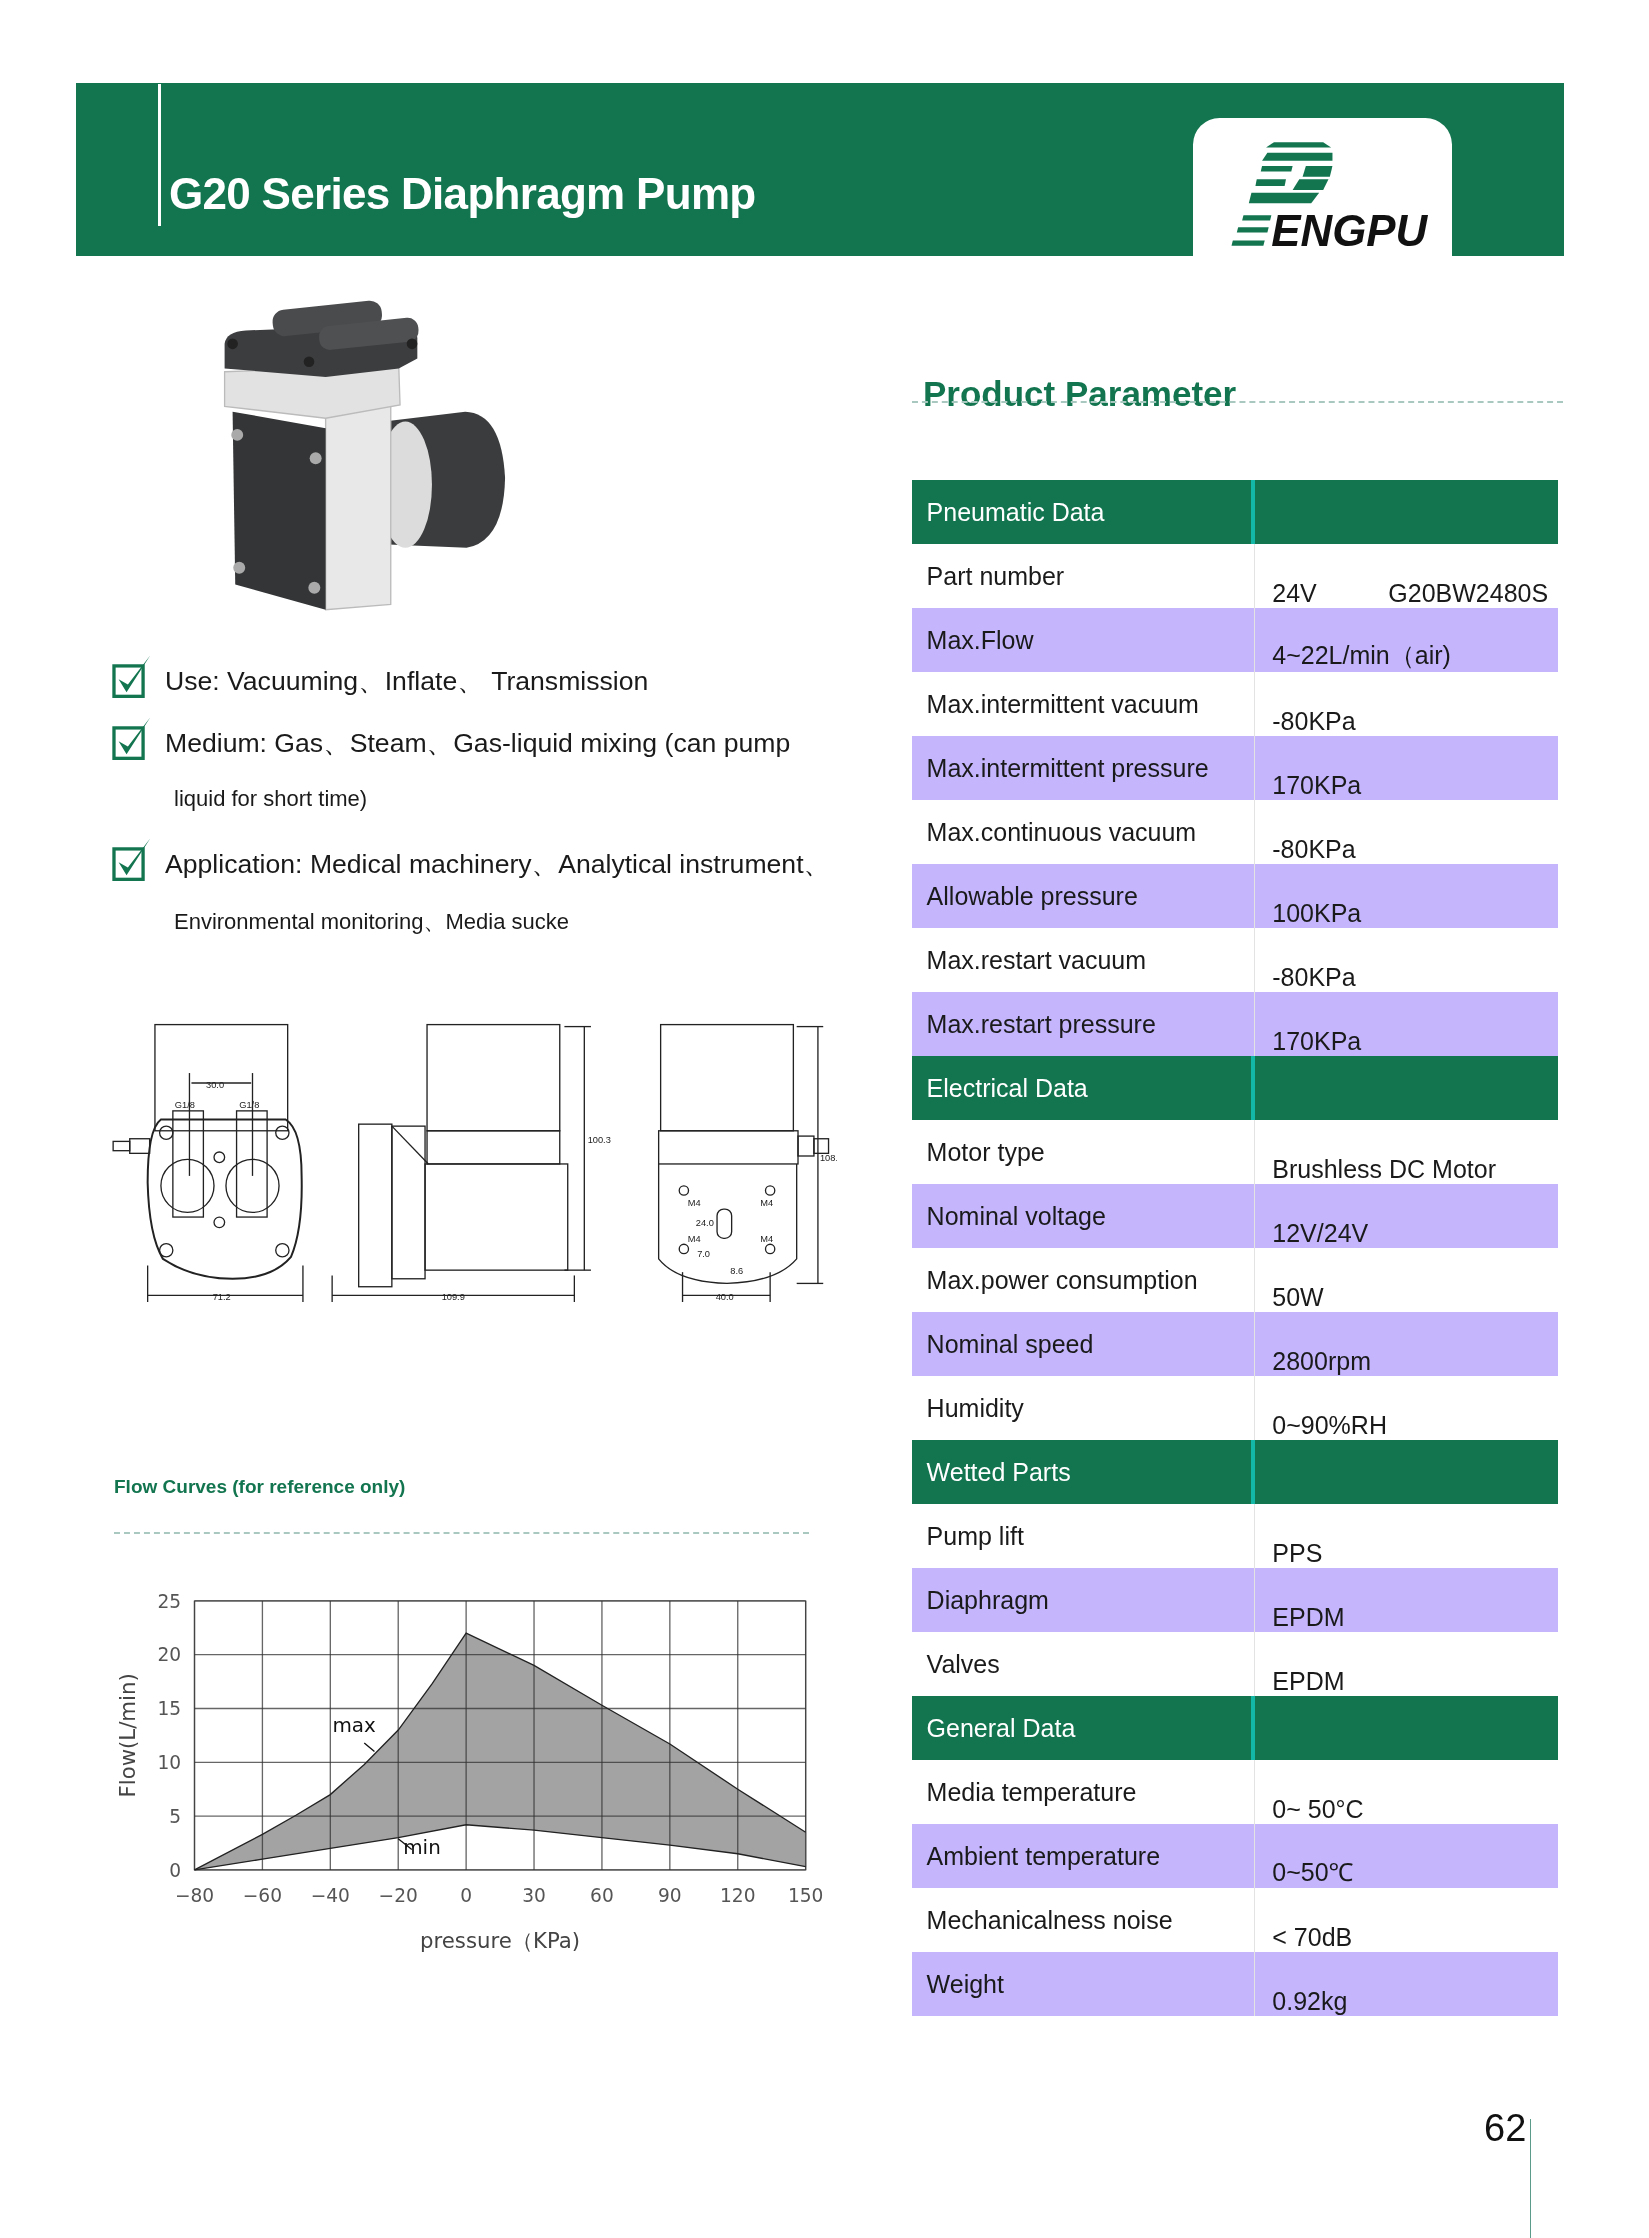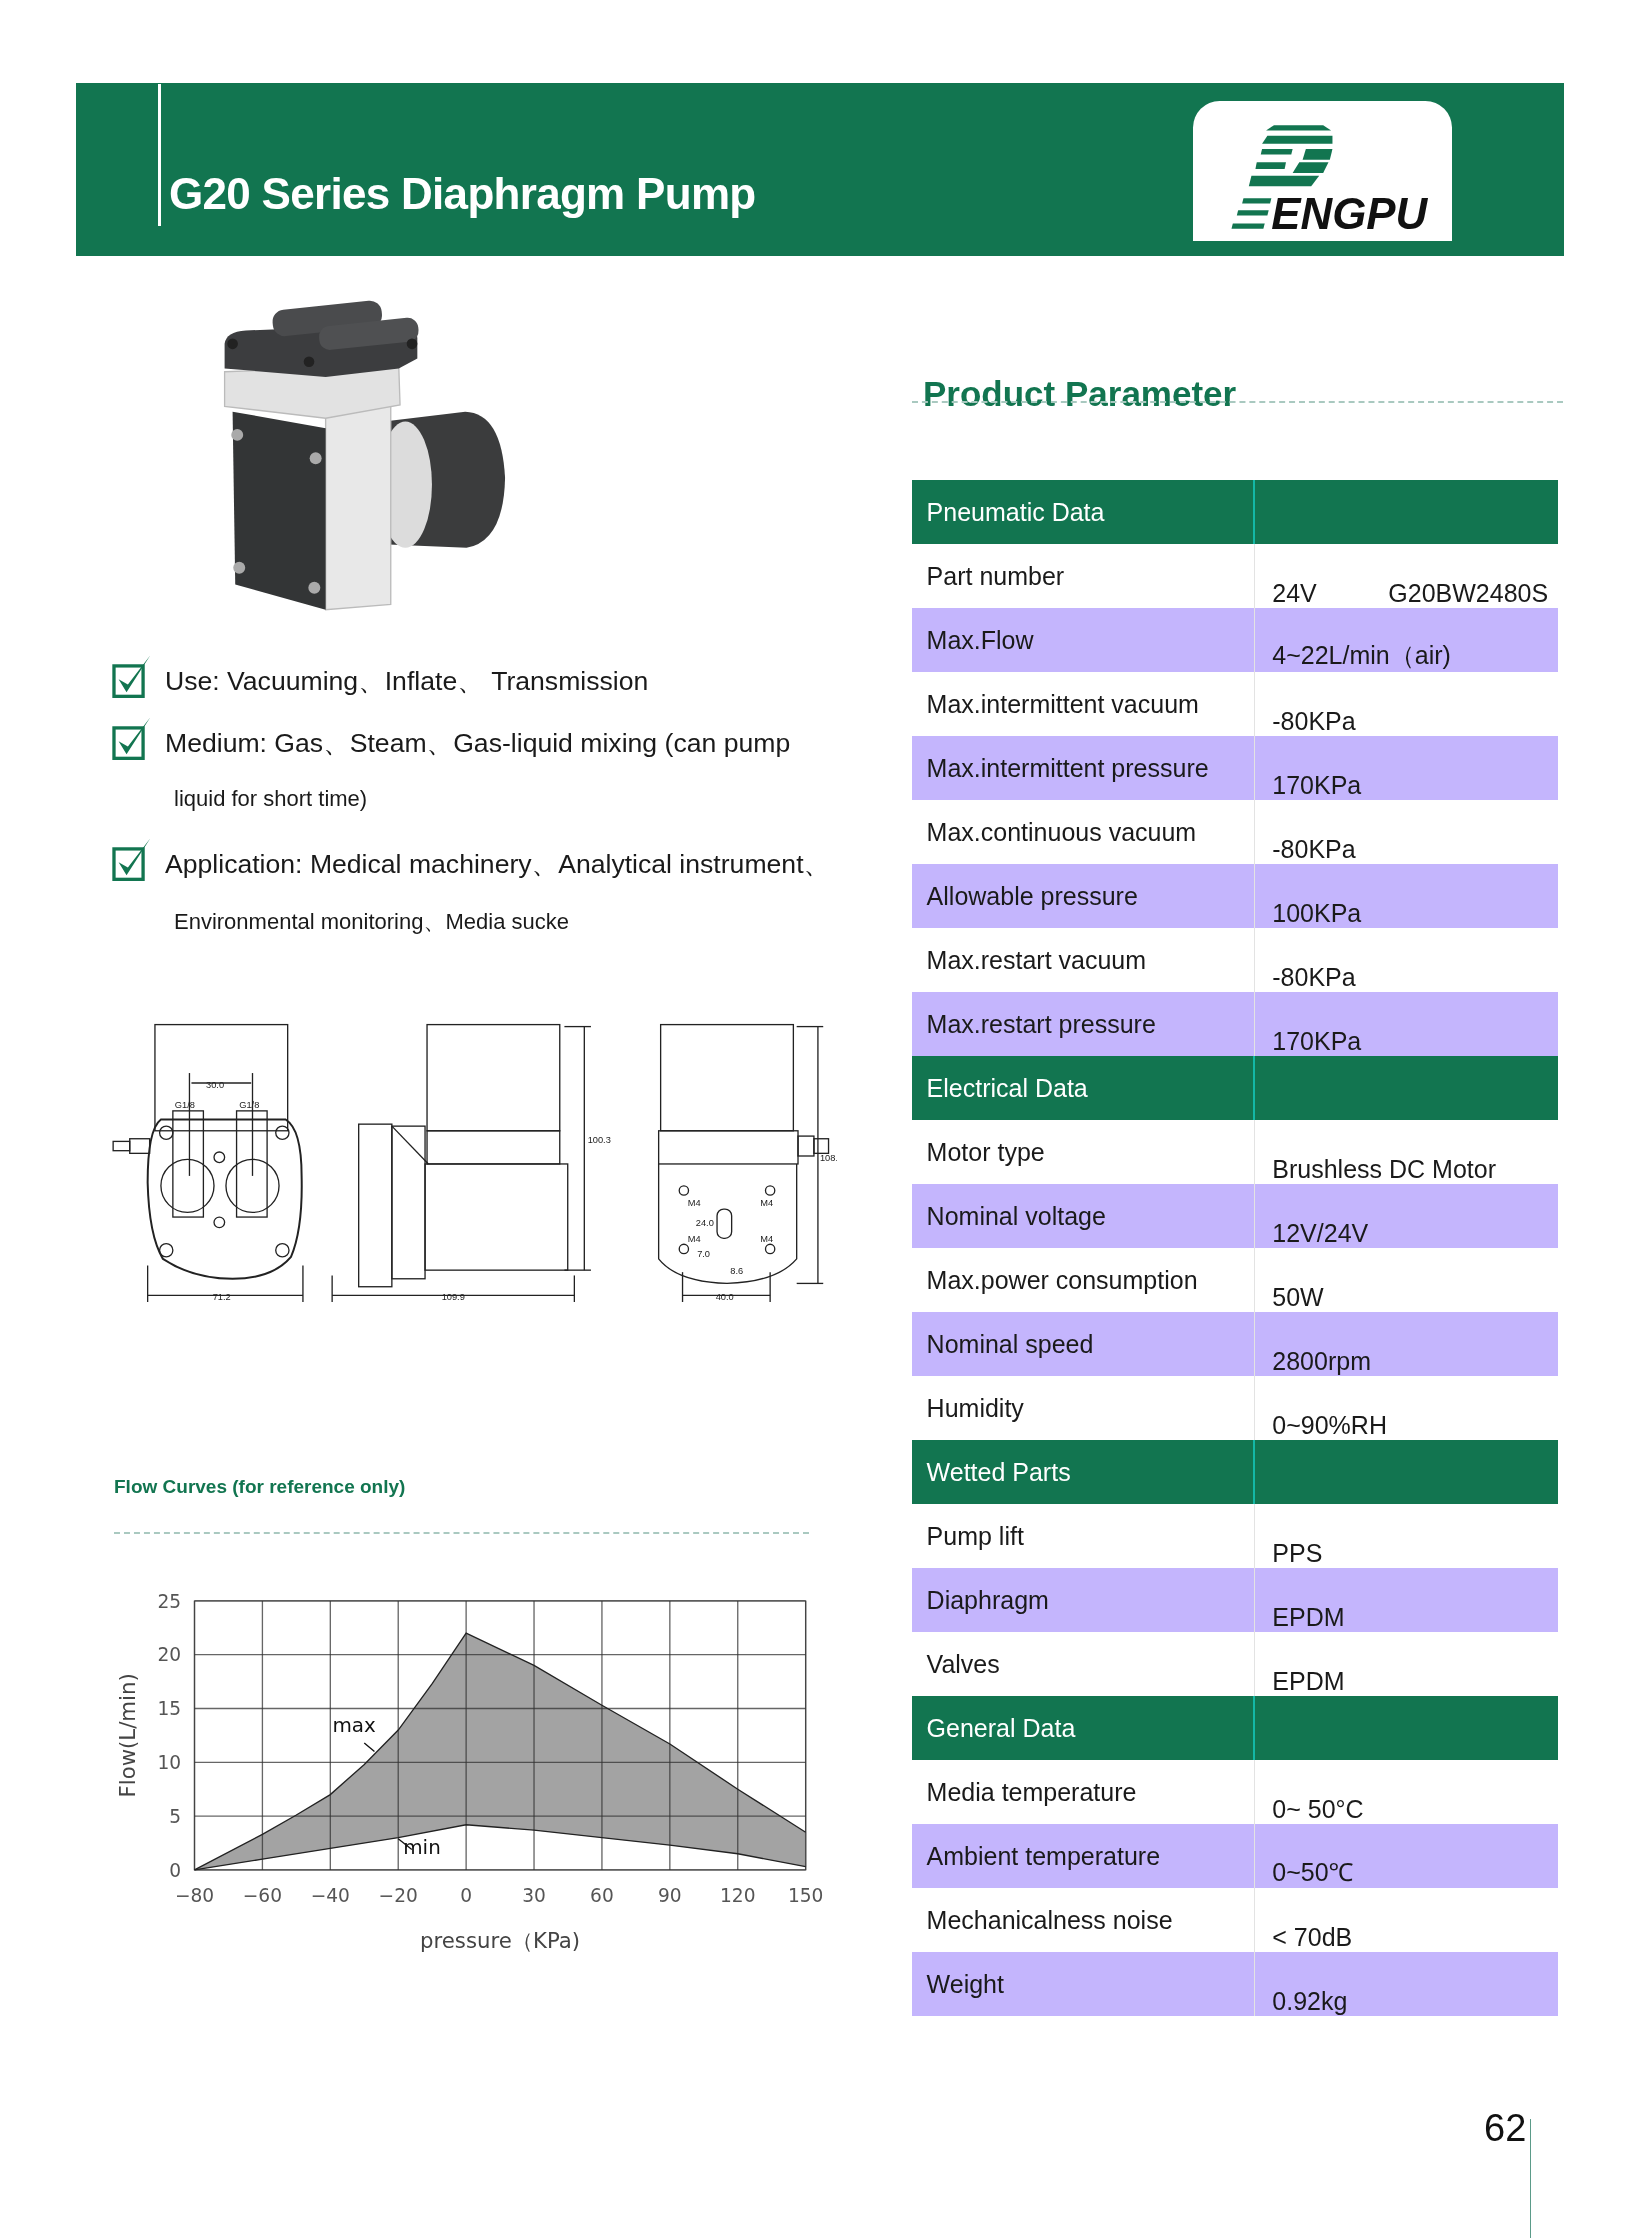--- a/index.html
+++ b/index.html
@@ -2,21 +2,21 @@
 <html style="font-size:10.6px"><head>
 <meta charset="utf-8">
 <style>
   html, body { margin:0; padding:0; background:#ffffff; }
   body { width:1650px; height:2239px; position:relative; overflow:hidden; font-family:"Liberation Sans", sans-serif; color:#1a1a1a; }
   .abs { position:absolute; }
   
   #header-bar { left:76px; top:83px; width:1488px; height:173px; background:#127550; }
   #header-divider { left:158px; top:84px; width:2.7px; height:142px; background:#ffffff; }
   #page-title { left:169px; top:169px; font-size:44px; font-weight:bold; color:#ffffff; letter-spacing:-0.7px; white-space:nowrap; }
-  #logo-box { left:1193px; top:101px; width:259px; height:140px; background:#ffffff; border-radius:26.6px 26.6px 0 0; }
+  #logo-box { left:1193px; top:118px; width:259px; height:140px; background:#ffffff; border-radius:26.6px 26.6px 0 0; }
   
   #product-image { left:206px; top:292px; width:319px; height:319px; }
   
   .bullet { left:112px; font-size:26.6px; color:#1a1a1a; white-space:nowrap; }
   .bullet .chk { position:absolute; left:0; top:-9.3px; width:41px; height:45px; }
   .bullet .txt { position:absolute; left:53px; top:0; }
   .cont { left:174px; font-size:22px; color:#1a1a1a; white-space:nowrap; }
   
   #drawings { left:106px; top:1010px; width:731px; height:292px;text-align:center; }
   
@@ -25,21 +25,21 @@
   #param-dash { left:912px; top:401px; width:651px; height:0; border-top:2px dashed #a9c9c0; }
   #flow-title { left:114px; top:1476px; font-size:19px; }
   #flow-dash { left:114px; top:1532px; width:695px; height:0; border-top:2px dashed #a9c9c0; }
   
   #param-table { left:912px; top:480px; width:646px; }
   .trow { position:relative; height:64px; display:flex; }
   .trow .c1, .trow .c2 { height:64px; display:flex; align-items:center; font-size:25px; box-sizing:border-box; white-space:nowrap; }
   .trow .c1 { width:343px; padding-left:14.6px; border-right:1.3px solid #e3e3e3; }
   .trow .c2 { width:303px; padding-left:17.3px;align-items:flex-end; }
   .trow.grp { background:#127550; color:#ffffff; }
-  .trow.grp .c1 { border-right:2px solid #14b8a6; }
+  .trow.grp .c1 { border-right:4px solid #14b8a6; }
   .trow.alt { background:#c4b5fd; }
   .trow.wht { background:#ffffff; }
   .pn-volt { display:inline-block; width:116px; }
   
   #chart { left:100px; top:1569px; width:751px; height:465px; }
   
   #page-number { left:1484px; top:2107px; font-size:38px; color:#111; }
   #page-rule { left:1530px; top:2119px; width:1.3px; height:120px; background:#5b9b89; }
 </style>
 </head>

